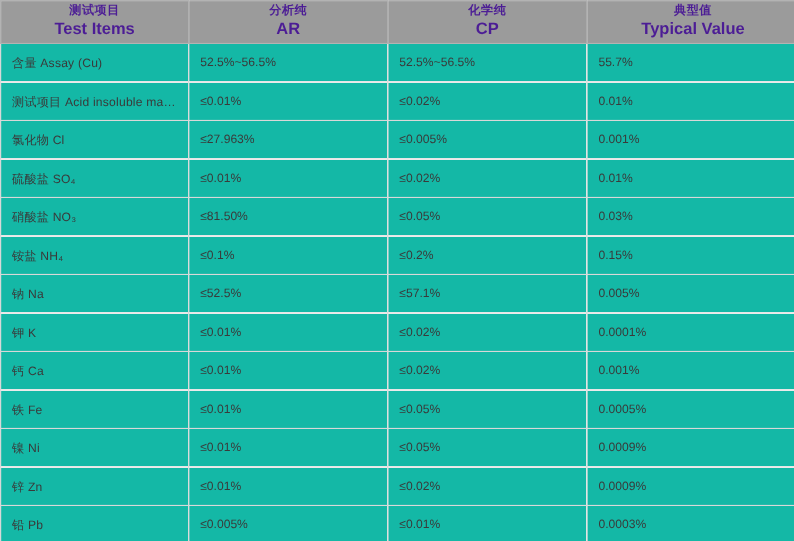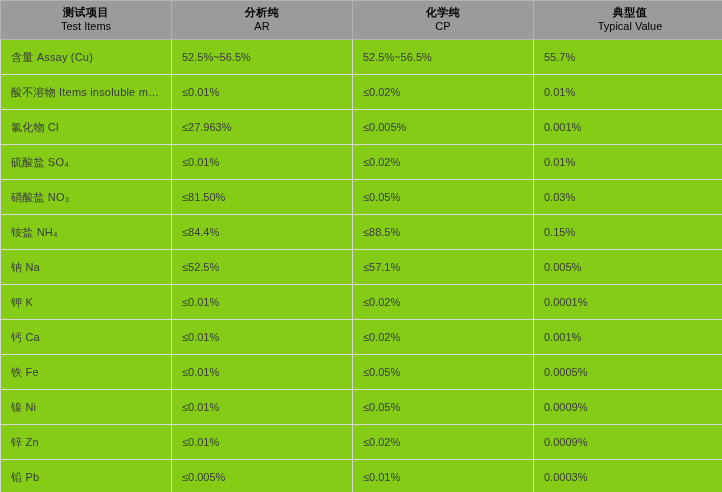--- a/index.html
+++ b/index.html
@@ -20,43 +20,43 @@
     table-layout: fixed;
   }
   .spec-table th,
   .spec-table td {
     border: 1px solid #d8d8d8;
     padding: 0;
     vertical-align: middle;
   }
   .spec-table thead th {
     background: #9b9b9b;
-    color: #000000;
+    color: #4c1d95;
     height: 38px;
     font-weight: normal;
     line-height: 1.25;
     border-color: #b3b3b3;
   }
   .th-cn {
     display: block;
     font-size: 11px;
     font-weight: bold;
     letter-spacing: 0.5px;
   }
   .th-en {
     display: block;
-    font-size: 11px;
-    font-weight: normal;
+    font-size: 15px;
+    font-weight: bold;
   }
   .spec-table tbody td {
     height: 34px;
     font-size: 11px;
     color: #3a3a3a;
     padding: 0 10px;
-    background: #84cc16;
+    background: #14b8a6;
     white-space: nowrap;
     overflow: hidden;
     text-overflow: ellipsis;
   }
   .col-item  { width: 170px; }
   .col-ar    { width: 180px; }
   .col-cp    { width: 180px; }
   .col-tv    { width: 192px; }
   .item-cell { letter-spacing: 0.2px; }
 </style>
@@ -85,21 +85,21 @@
     </tr>
   </thead>
   <tbody>
     <tr>
       <td class="item-cell">含量 Assay (Cu)</td>
       <td>52.5%~56.5%</td>
       <td>52.5%~56.5%</td>
       <td>55.7%</td>
     </tr>
     <tr>
-      <td class="item-cell">酸不溶物 Items insoluble matter</td>
+      <td class="item-cell">测试项目 Acid insoluble matter</td>
       <td>≤0.01%</td>
       <td>≤0.02%</td>
       <td>0.01%</td>
     </tr>
     <tr>
       <td class="item-cell">氯化物 Cl</td>
       <td>≤27.963%</td>
       <td>≤0.005%</td>
       <td>0.001%</td>
     </tr>
@@ -110,22 +110,22 @@
       <td>0.01%</td>
     </tr>
     <tr>
       <td class="item-cell">硝酸盐 NO₃</td>
       <td>≤81.50%</td>
       <td>≤0.05%</td>
       <td>0.03%</td>
     </tr>
     <tr>
       <td class="item-cell">铵盐 NH₄</td>
-      <td>≤84.4%</td>
-      <td>≤88.5%</td>
+      <td>≤0.1%</td>
+      <td>≤0.2%</td>
       <td>0.15%</td>
     </tr>
     <tr>
       <td class="item-cell">钠 Na</td>
       <td>≤52.5%</td>
       <td>≤57.1%</td>
       <td>0.005%</td>
     </tr>
     <tr>
       <td class="item-cell">钾 K</td>

